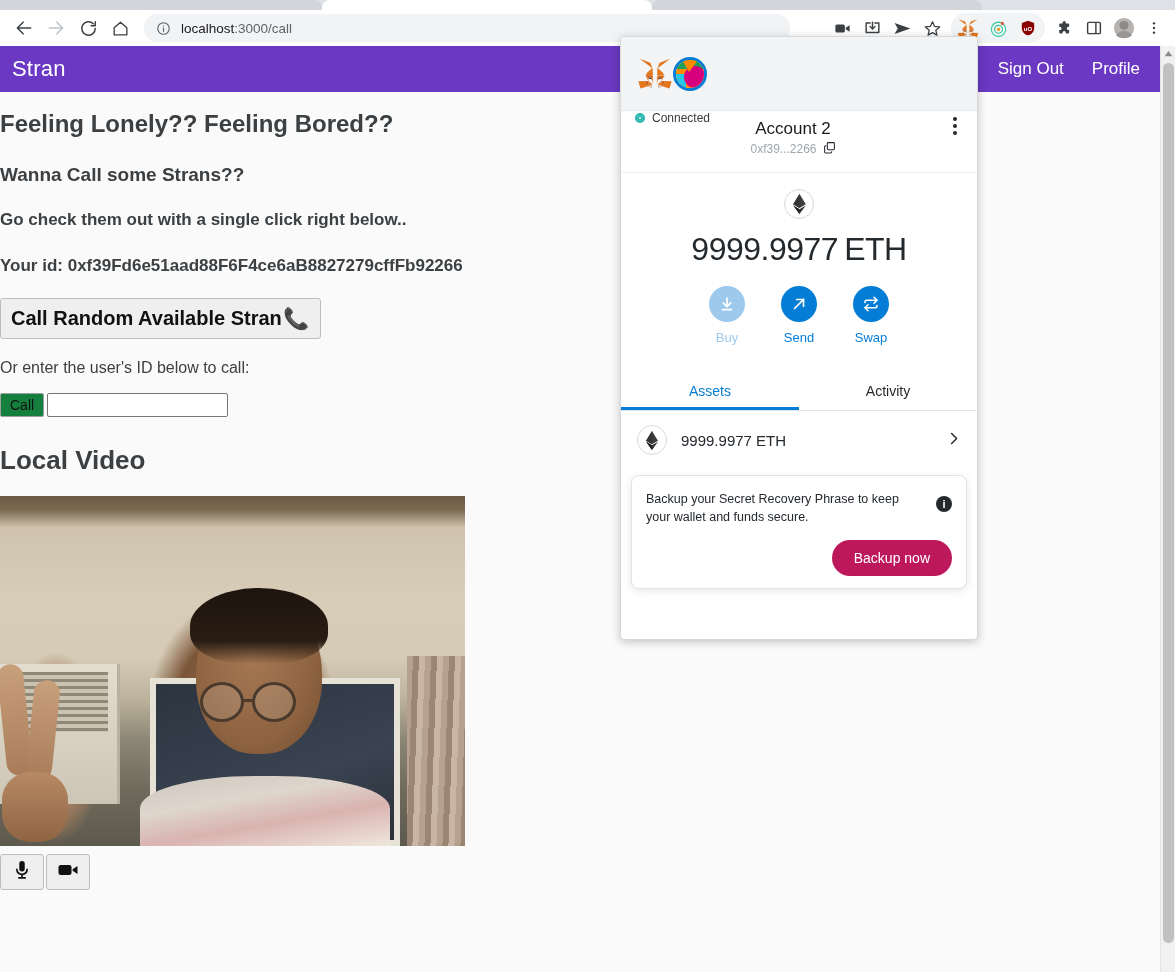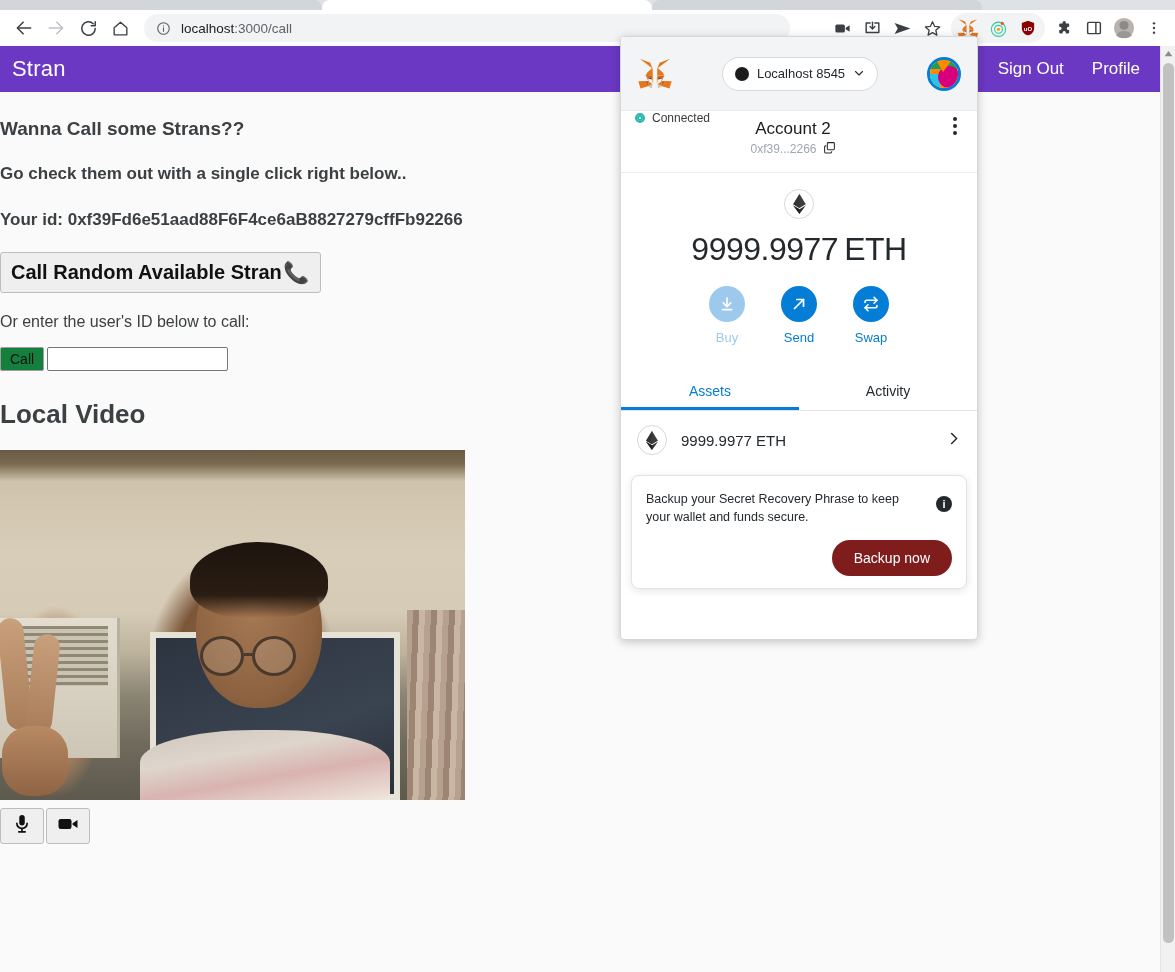--- a/index.html
+++ b/index.html
@@ -371,21 +371,21 @@
   }
   .mm-info {
     position: absolute; right: 14px; top: 20px;
     width: 16px; height: 16px; border-radius: 50%;
     background: #24292e; color: #fff; font-size: 11px; font-weight: bold;
     display: flex; align-items: center; justify-content: center;
   }
   .mm-backup-btn {
     margin-top: 14px; margin-left: auto;
     display: block;
-    background: #7f1d1d; color: #fff;
+    background: #be185d; color: #fff;
     border: none; border-radius: 100px;
     font-size: 14px; padding: 10px 22px; cursor: pointer;
     font-family: "Liberation Sans", sans-serif;
   }
   .mm-backup-row { display: flex; }
 </style>
 </head>
 <body>
 
 <div id="root">
@@ -533,20 +533,21 @@
     <div class="navbar">
       <div class="brand">Stran</div>
       <div class="nav-links">
         <div class="nav-link partial">e</div>
         <div class="nav-link">Sign Out</div>
         <div class="nav-link">Profile</div>
       </div>
     </div>
 
     <div class="content" style="padding-left:0;">
+      <h1 class="h-line l1">Feeling Lonely?? Feeling Bored??</h1>
       <h2 class="h-line l2">Wanna Call some Strans??</h2>
       <h3 class="h-line l3">Go check them out with a single click right below..</h3>
       <h3 class="h-line l4">Your id: 0xf39Fd6e51aad88F6F4ce6aB8827279cffFb92266</h3>
 
       <button class="call-random-btn">
         <span>Call Random Available Stran</span>
         <span class="phone-emoji">📞</span>
       </button>
 
       <div class="or-line">Or enter the user's ID below to call:</div>
@@ -628,29 +629,20 @@
           <path d="M27.1 26.8l.8 6 3.9-5.8z" fill="#cd6116"></path>
           <path d="M30.6 21l-8.2.4.8 4.2 1.2-2.5 2.9 1.3z" fill="#cd6116"></path>
           <path d="M12.7 23.9l2.9-1.3 1.2 2.5.8-4.2-8.2-.4z" fill="#cd6116"></path>
           <path d="M9.4 20.6l3.4 6.7-.1-3.4z" fill="#e4751f"></path>
           <path d="M27.3 23.9l-.1 3.4 3.4-6.7z" fill="#e4751f"></path>
           <path d="M17.6 21l-.8 4.2 1 5.2.2-6.9z" fill="#f6851b"></path>
           <path d="M22.4 21l-.4 2.5.2 6.9 1-5.2z" fill="#f6851b"></path>
         </svg>
       </div>
 
-      <div class="mm-net">
-        <span class="mm-net-dot"></span>
-        <span class="mm-net-label">Localhost 8545</span>
-        <span>
-          <svg width="12" height="12" viewBox="0 0 24 24" fill="none" stroke="#24292e" stroke-width="2.2" stroke-linecap="round" stroke-linejoin="round">
-              <polyline points="5 9 12 16 19 9"></polyline>
-            </svg>
-        </span>
-      </div>
 
       <div class="mm-ident">
         <svg width="28" height="28" viewBox="0 0 28 28">
           <rect width="28" height="28" fill="#ff8a00"></rect>
           <path d="M0 0h28v9H0z" fill="#1aa05a"></path>
           <path d="M0 14h10v14H0z" fill="#27c5e8"></path>
           <circle cx="19" cy="17" r="11" fill="#d6007f"></circle>
           <path d="M6 0h16L13 12z" fill="#ff8a00"></path>
         </svg>
       </div>

